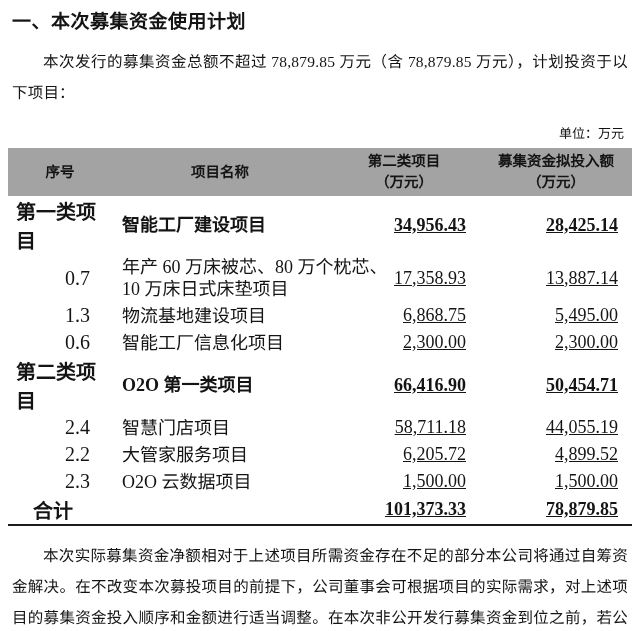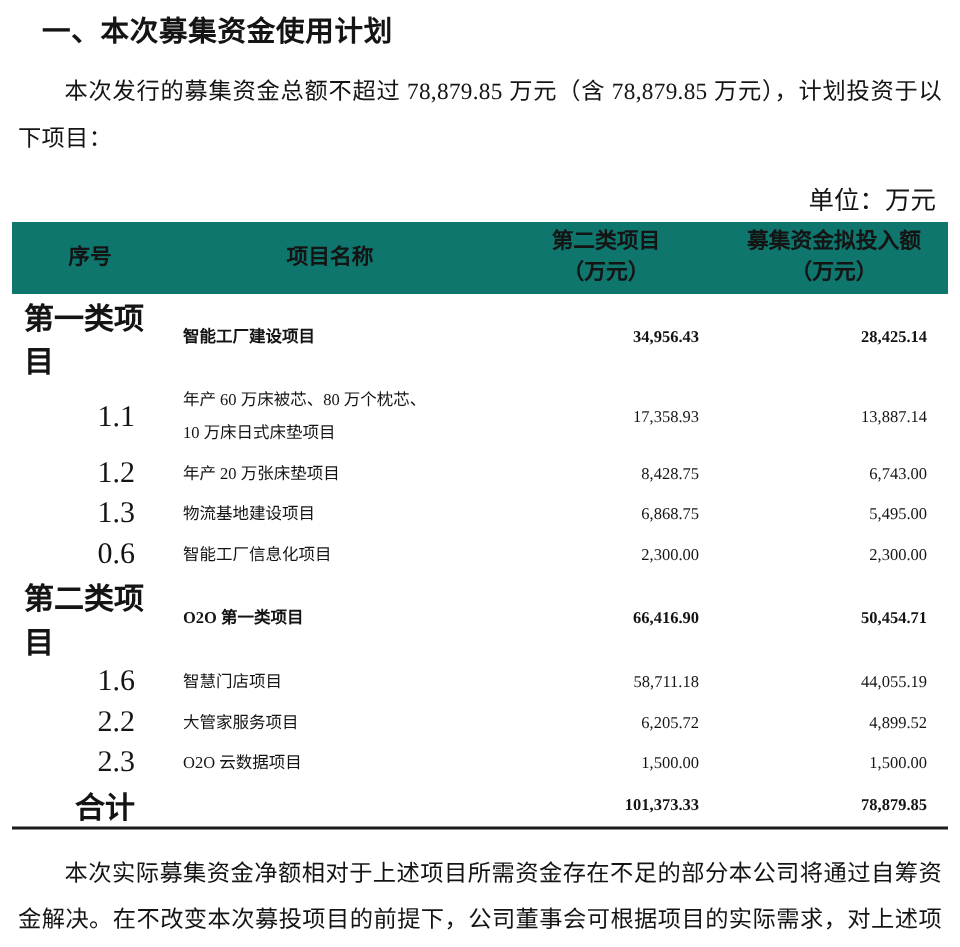--- a/index.html
+++ b/index.html
@@ -22,21 +22,21 @@
     height: 631px;
     box-sizing: border-box;
     padding: 0 8px;
   }
 
   
   .section-title {
     font-size: 19px;
     font-weight: bold;
     letter-spacing: 0.5px;
-    margin: 8px 0 0 20px;
+    margin: 8px 0 0 4px;
     line-height: 28px;
     white-space: nowrap;
   }
 
   
   .para {
     font-size: 15.5px;
     line-height: 31px;
     text-align: justify;
     text-justify: inter-ideograph;
@@ -46,21 +46,21 @@
   }
   .para-intro {
     margin-top: 10px;
   }
   .para-note {
     margin-top: 14px;
   }
 
   
   .unit-line {
-    font-size: 17px;
+    font-size: 13px;
     text-align: right;
     margin: 16px 8px 4px 0;
     line-height: 20px;
   }
 
   
   .fund-table {
     width: 624px;
     margin: 0 auto;
     border-collapse: collapse;
@@ -74,73 +74,74 @@
 
   .fund-table th,
   .fund-table td {
     padding: 0 10px;
     vertical-align: middle;
     border: none;
   }
 
   
   thead tr {
-    background: #0f766e;
+    background: #a3a3a3;
   }
   thead th {
     height: 48px;
     font-weight: bold;
     font-size: 14.5px;
     text-align: center;
     line-height: 21px;
     border-top: 2.5px solid #1c1c1c;
     border-bottom: 2.5px solid #1c1c1c;
   }
   thead th .sub {
     display: block;
   }
 
   
   tbody td {
     height: 27px;
     border-bottom: 1px solid #2a2a2a;
-    font-size: 11px;
+    font-size: 18px;
   }
   tbody tr.tall td {
     height: 48px;
   }
   td.col-no {
     text-align: right;
     padding-right: 22px;
     font-size: 20px;
   }
   td.col-name {
     text-align: left;
   }
   td.col-num {
     text-align: right;
     padding-right: 14px;
+    text-decoration: underline;
   }
 
   tr.category td {
     font-weight: bold;
   }
   tr.category td.col-no {
     text-align: left;
     padding-left: 8px;
     padding-right: 10px;
   }
 
   tr.total td {
     font-weight: bold;
     height: 29px;
     border-bottom: 2.5px solid #1c1c1c;
   }
   tr.total td.col-no {
-    text-align: right;
+    text-align: center;
     padding-left: 8px;
   }
 
   .name-line {
     display: block;
     line-height: 22px;
     white-space: nowrap;
   }
 </style>
 </head>
@@ -178,37 +179,29 @@
     <tbody id="table-body">
         <tr class="category">
           <td class="col-no">第一类项目</td>
           <td class="col-name">
             <span class="name-line">智能工厂建设项目</span>
           </td>
           <td class="col-num">34,956.43</td>
           <td class="col-num">28,425.14</td>
         </tr>
         <tr class="tall">
-          <td class="col-no">1.1</td>
+          <td class="col-no">0.7</td>
           <td class="col-name">
             <span class="name-line">年产 60 万床被芯、80 万个枕芯、</span>
             <span class="name-line">10 万床日式床垫项目</span>
           </td>
           <td class="col-num">17,358.93</td>
           <td class="col-num">13,887.14</td>
         </tr>
         <tr>
-          <td class="col-no">1.2</td>
-          <td class="col-name">
-            <span class="name-line">年产 20 万张床垫项目</span>
-          </td>
-          <td class="col-num">8,428.75</td>
-          <td class="col-num">6,743.00</td>
-        </tr>
-        <tr>
           <td class="col-no">1.3</td>
           <td class="col-name">
             <span class="name-line">物流基地建设项目</span>
           </td>
           <td class="col-num">6,868.75</td>
           <td class="col-num">5,495.00</td>
         </tr>
         <tr>
           <td class="col-no">0.6</td>
           <td class="col-name">
@@ -219,21 +212,21 @@
         </tr>
         <tr class="category">
           <td class="col-no">第二类项目</td>
           <td class="col-name">
             <span class="name-line">O2O 第一类项目</span>
           </td>
           <td class="col-num">66,416.90</td>
           <td class="col-num">50,454.71</td>
         </tr>
         <tr>
-          <td class="col-no">1.6</td>
+          <td class="col-no">2.4</td>
           <td class="col-name">
             <span class="name-line">智慧门店项目</span>
           </td>
           <td class="col-num">58,711.18</td>
           <td class="col-num">44,055.19</td>
         </tr>
         <tr>
           <td class="col-no">2.2</td>
           <td class="col-name">
             <span class="name-line">大管家服务项目</span>

